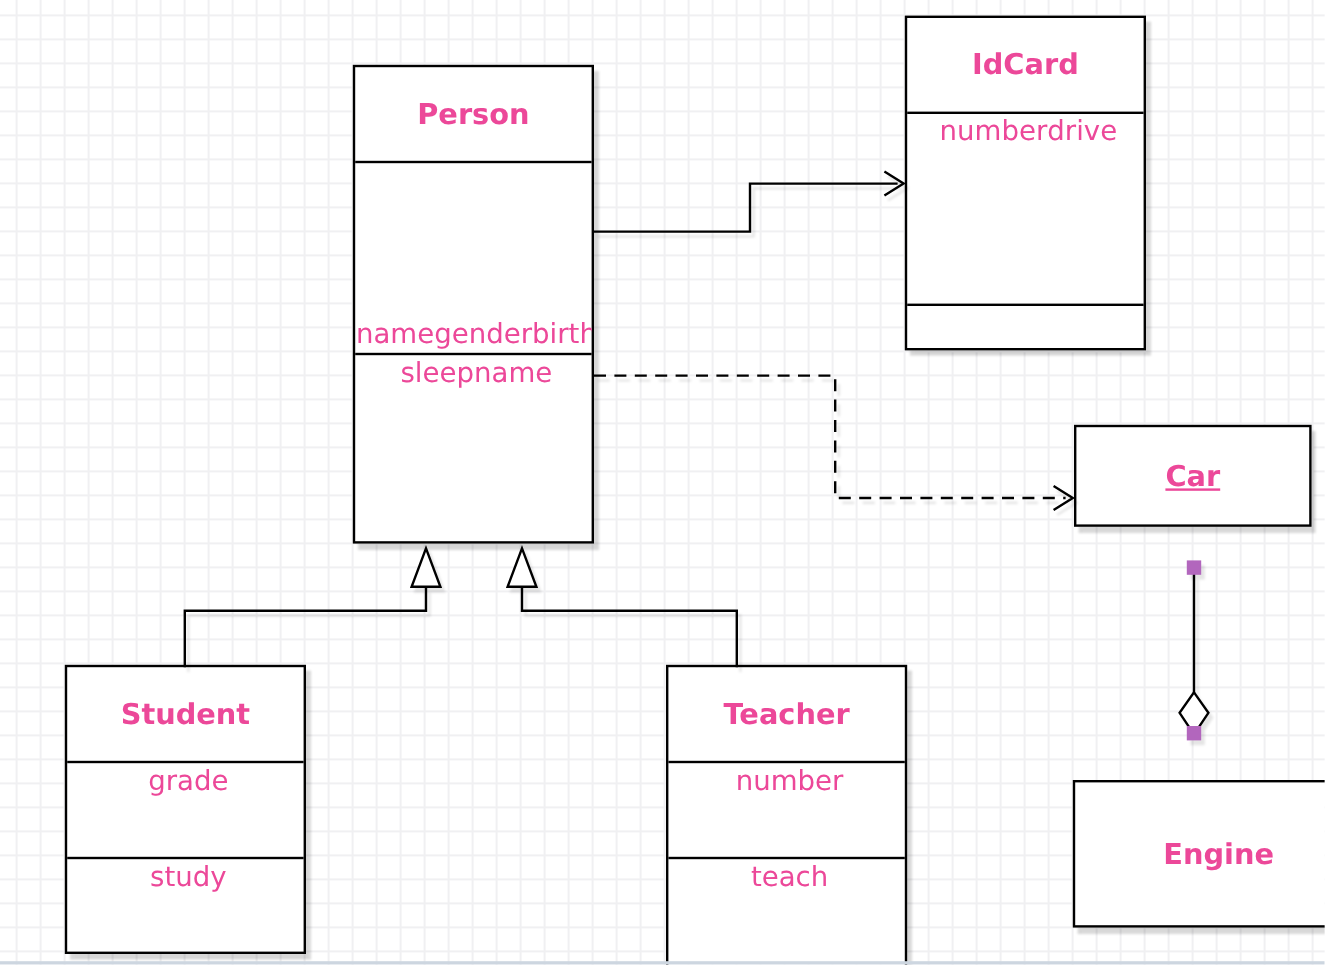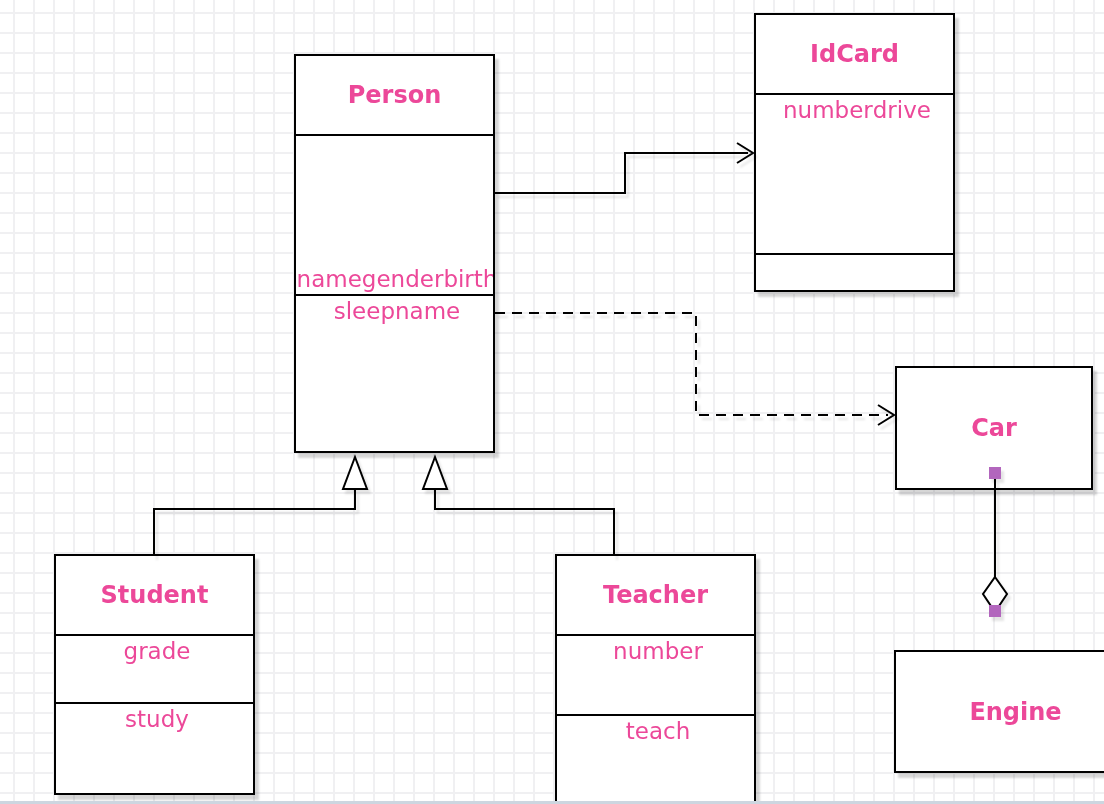--- a/index.html
+++ b/index.html
@@ -57,25 +57,25 @@
     line-height: 30px;
     white-space: nowrap;
   }
   
   #class-person  { left: 294px; top: 54px;  width: 201px; height: 399px; }
   #class-person  .uml-title   { height: 78px; }
   #class-person  .sec-attrs   { height: 160px; align-items: flex-end; }
   #class-idcard  { left: 754px; top: 13px;  width: 201px; height: 279px; }
   #class-idcard  .uml-title   { height: 78px; }
   #class-idcard  .sec-attrs   { height: 160px; }
-  #class-car     { left: 895px; top: 366px; width: 198px; height: 124px; }
+  #class-car     { left: 895px; top: 354px; width: 198px; height: 85px; text-decoration: underline; }
   #class-engine  { left: 894px; top: 613px; width: 243px; height: 123px; margin-top: 37px; }
   #class-student { left: 54px;  top: 554px; width: 201px; height: 241px; }
   #class-student .uml-title   { height: 78px; border-radius: 15px; }
-  #class-student .sec-attrs   { height: 68px; }
+  #class-student .sec-attrs   { height: 80px; }
   #class-teacher { left: 514px; top: 554px; width: 201px; height: 281px; margin-left: 41px; }
   #class-teacher .uml-title   { height: 78px; }
   #class-teacher .sec-attrs   { height: 80px; }
   #connector-layer {
     position: absolute;
     left: 0; top: 0;
     width: 1104px;
     height: 804px;
     z-index: 2;
     pointer-events: none;

